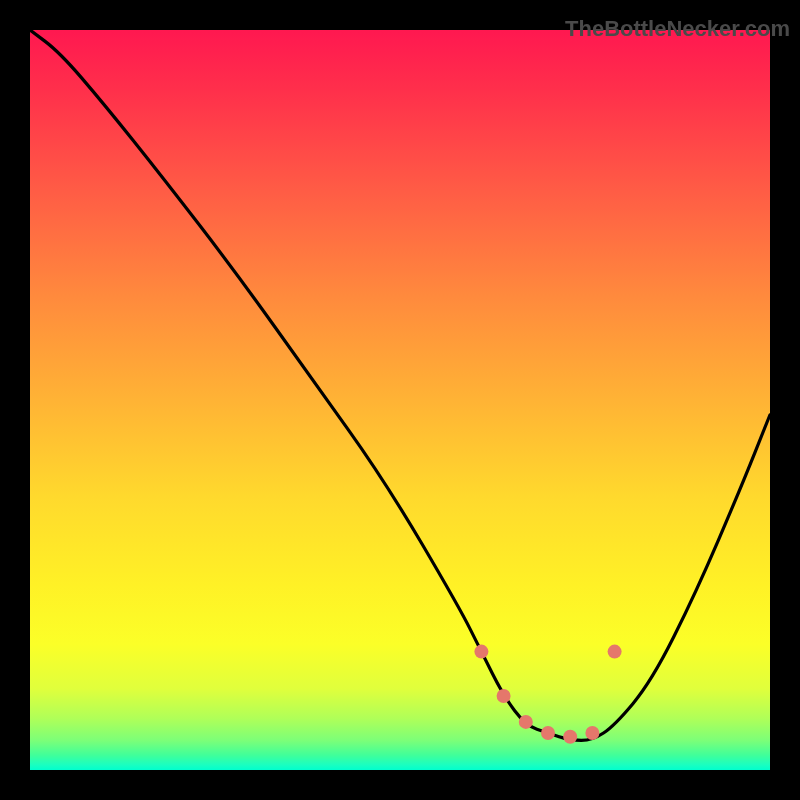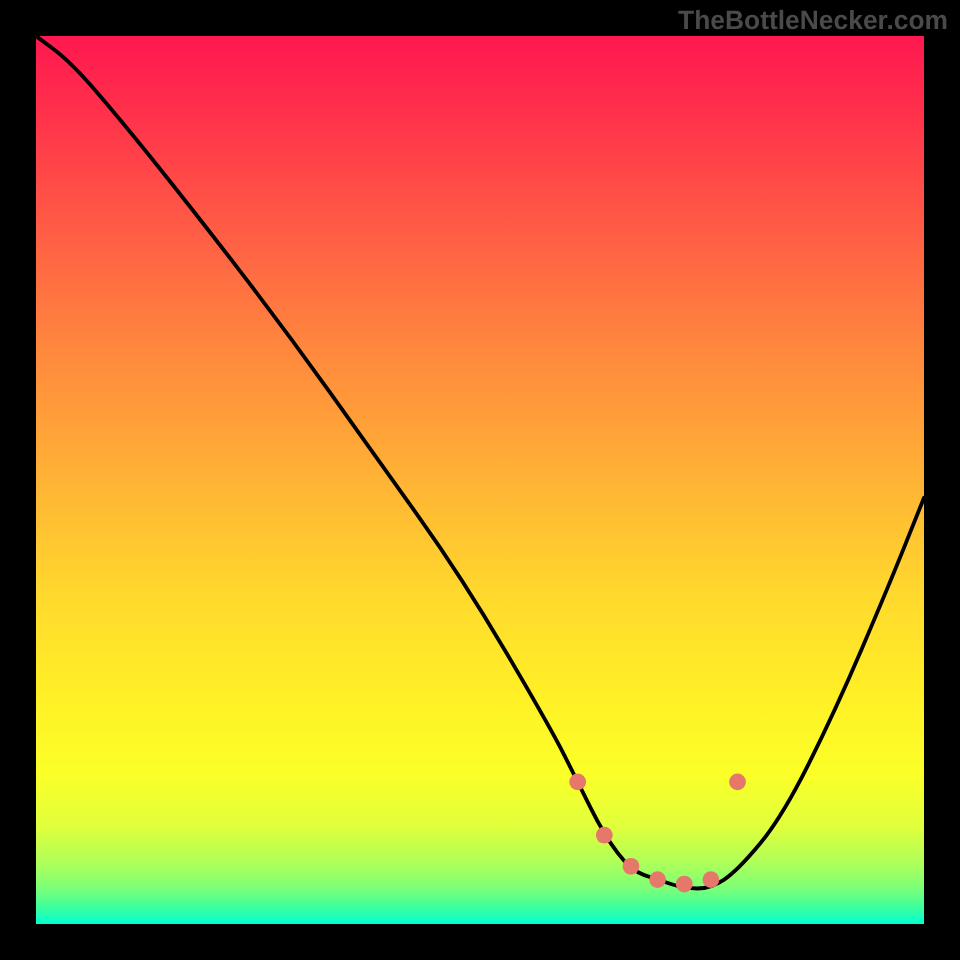--- a/index.html
+++ b/index.html
@@ -10,21 +10,21 @@
     background: #000;
     overflow: hidden;
   }
   .chart-container {
     position: relative;
     width: 800px;
     height: 800px;
   }
   .watermark {
     position: absolute;
-    top: 4px;
+    top: 16px;
     right: 10px;
     font-family: Arial, Helvetica, sans-serif;
     font-size: 22px;
     font-weight: bold;
     color: #4a4a4a;
     z-index: 10;
   }
   .plot-area {
     position: absolute;
     left: 30px;

